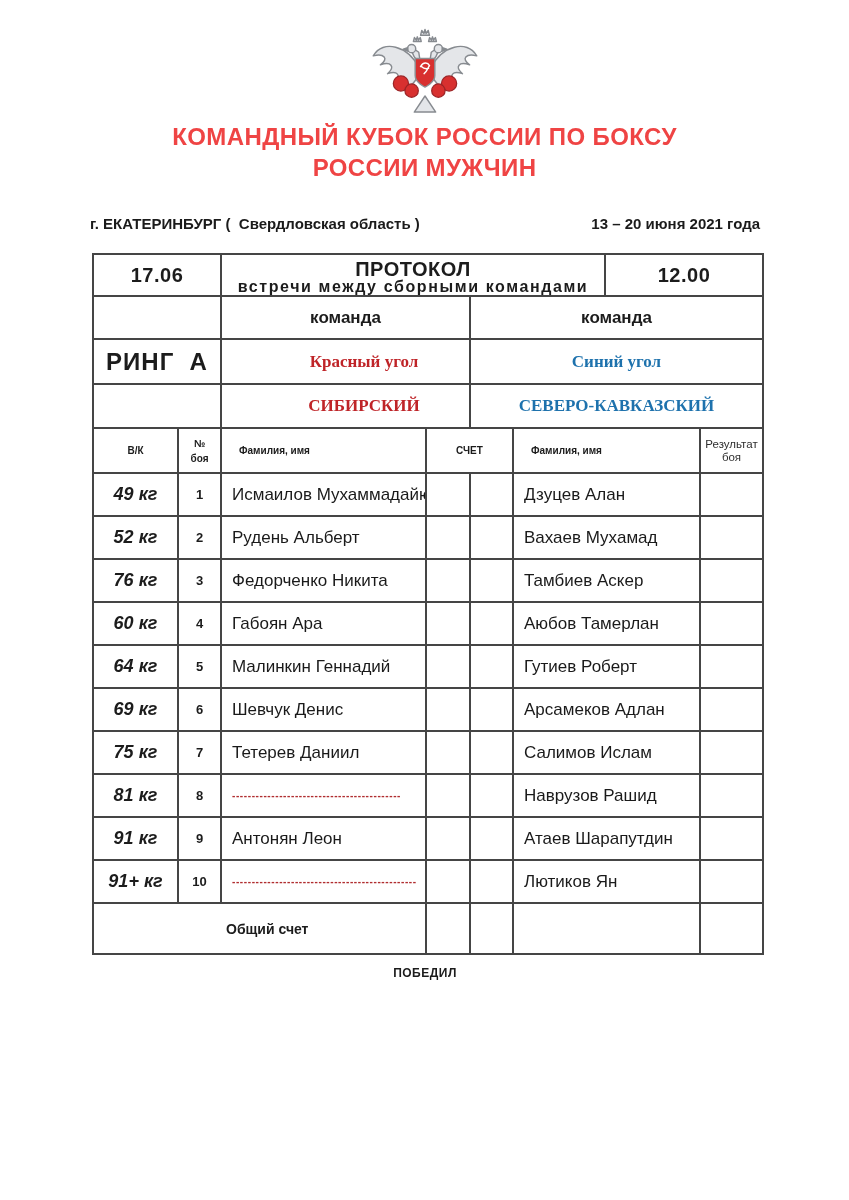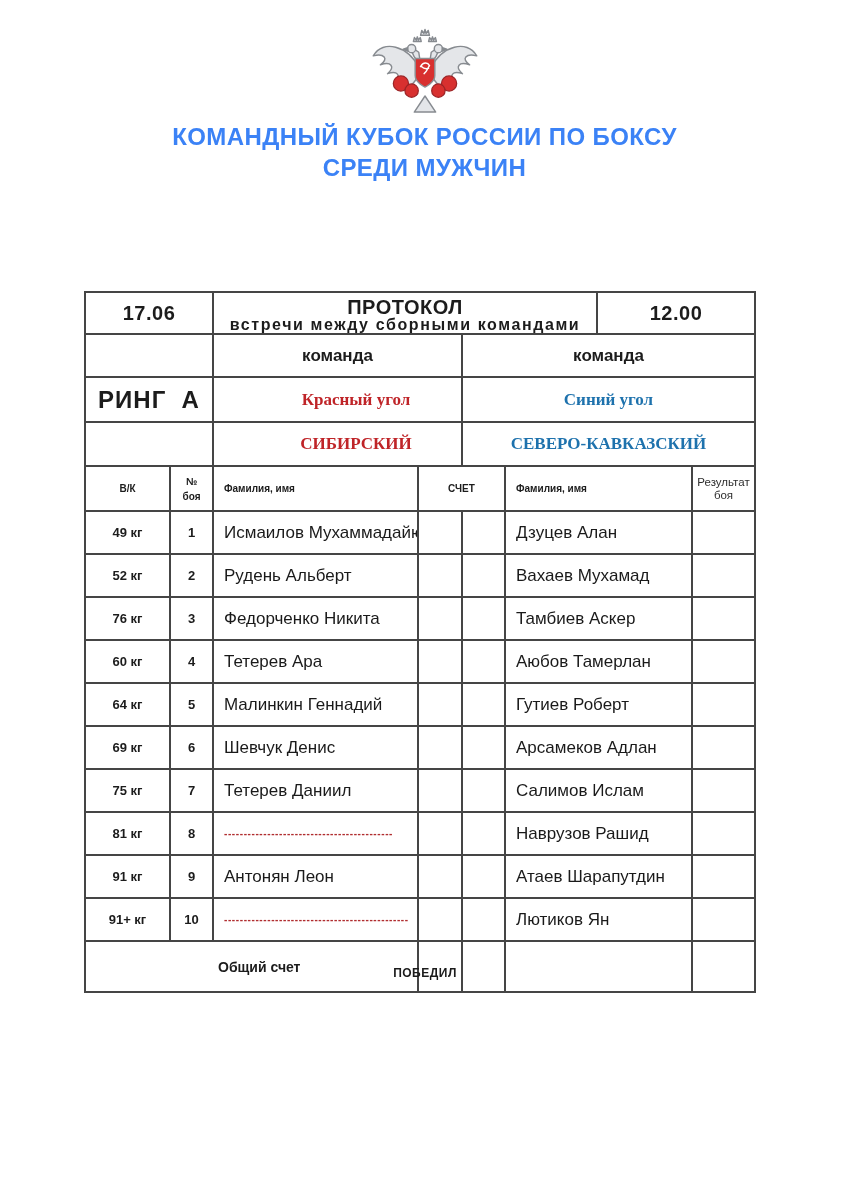--- a/index.html
+++ b/index.html
@@ -12,29 +12,29 @@
     overflow:hidden;
   }
   .sheet{position:absolute;inset:0;}
 
   
   .logo-wrap{position:absolute;top:26px;left:0;width:849px;display:flex;justify-content:center;}
   .emblem{width:116px;height:90px;}
 
   
   .title{position:absolute;top:121px;left:0;width:849px;text-align:center;
-         font-weight:bold;font-size:24px;line-height:31px;letter-spacing:.4px;color:#3b82f6;}
+         font-weight:bold;font-size:24px;line-height:31px;letter-spacing:.4px;color:#ef4444;}
 
   .loc-row{position:absolute;top:215px;left:90px;width:670px;
            display:flex;justify-content:space-between;align-items:baseline;
            font-weight:bold;font-size:15px;color:#1b1b1b;}
   .loc-row span{white-space:pre;}
 
   
-  .tables{position:absolute;top:253px;left:84px;width:584px;margin-top:38px;}
+  .tables{position:absolute;top:253px;left:92px;width:584px;}
   table{border-collapse:collapse;table-layout:fixed;width:670px;}
   td{border:2px solid #454545;padding:0;vertical-align:middle;text-align:center;overflow:hidden;}
   .t2,.t3{margin-top:-2px;}
 
   
   .t1 tr{height:42px;}
   .cell-big{font-size:20px;font-weight:bold;letter-spacing:.5px;}
   .pt{font-size:20px;font-weight:bold;letter-spacing:.5px;line-height:22px;padding-top:2px;}
   .ps{font-size:16px;font-weight:bold;letter-spacing:1.6px;line-height:14px;padding-bottom:0;}
 
@@ -44,24 +44,24 @@
   .row-teams{height:44px;border-radius:21px;}
   .lbl-komanda{font-size:17px;font-weight:bold;}
   .ring{font-size:24px;font-weight:bold;white-space:pre;letter-spacing:1px;}
   .serif{font-family:"Liberation Serif","DejaVu Serif",serif;font-weight:bold;font-size:17px;}
   .red-t{color:var(--red,#bf2428);padding-left:37px;}
   .blue-t{color:var(--blue,#1e72ad);}
 
   
   .hdr{height:45px;}
   .hdr td{font-size:10px;font-weight:bold;line-height:15px;}
-  .hdr .nm{text-align:left;padding-left:10px;}
+  .hdr .nm{text-align:left;padding-left:17px;}
   .hdr .res{font-weight:normal;font-size:11.5px;line-height:13px;color:#2e2e2e;border-radius:18px;}
   .t3 tbody tr{height:43px;}
-  td.w{font-size:13px;font-weight:bold;}
+  td.w{font-size:18px;font-weight:bold;font-style:italic;}
   td.b{font-size:13px;font-weight:bold;}
   td.n{font-size:17px;text-align:left;padding-left:10px;color:#1a1a1a;white-space:nowrap;}
   td.n.dash-line{font-size:10px;letter-spacing:.6px;color:var(--dash,#b02d2f);font-weight:bold;}
   .row-total{height:51px;border-radius:10px;}
   .total-label{text-align:left;padding-left:132px;font-size:14px;font-weight:bold;}
 
   .winner{position:absolute;top:966px;left:90px;width:670px;text-align:center;
           font-weight:bold;font-size:12px;letter-spacing:.5px;}
 </style>
 </head>
@@ -91,23 +91,27 @@
         <circle cx="38" cy="64" r="8.5"></circle>
         <circle cx="50" cy="72" r="7.5"></circle>
         <circle cx="92" cy="64" r="8.5"></circle>
         <circle cx="80" cy="72" r="7.5"></circle>
       </g>
     </svg>
   </div>
 
   <div class="title">
     <div>КОМАНДНЫЙ КУБОК РОССИИ ПО БОКСУ</div>
-    <div>СРЕДИ МУЖЧИН</div>
-  </div>
-
+    <div>РОССИИ МУЖЧИН</div>
+  </div>
+
+  <div class="loc-row">
+    <span>г. ЕКАТЕРИНБУРГ (  Свердловская область )</span>
+    <span>13 – 20 июня 2021 года</span>
+  </div>
 
   <div class="tables">
 
     <table class="t1">
       <colgroup>
           <col style="width:128px">
           <col style="width:384px">
           <col style="width:158px">
         </colgroup>
       <tbody>
@@ -197,21 +201,21 @@
     <td class="b">3</td>
     <td class="n red-cell">Федорченко Никита</td>
     <td class="s"></td>
     <td class="s"></td>
     <td class="n">Тамбиев Аскер</td>
     <td class="r"></td>
   </tr>
           <tr>
     <td class="w">60 кг</td>
     <td class="b">4</td>
-    <td class="n red-cell">Тетерев Ара</td>
+    <td class="n red-cell">Габоян Ара</td>
     <td class="s"></td>
     <td class="s"></td>
     <td class="n">Аюбов Тамерлан</td>
     <td class="r"></td>
   </tr>
           <tr>
     <td class="w">64 кг</td>
     <td class="b">5</td>
     <td class="n red-cell">Малинкин Геннадий</td>
     <td class="s"></td>

